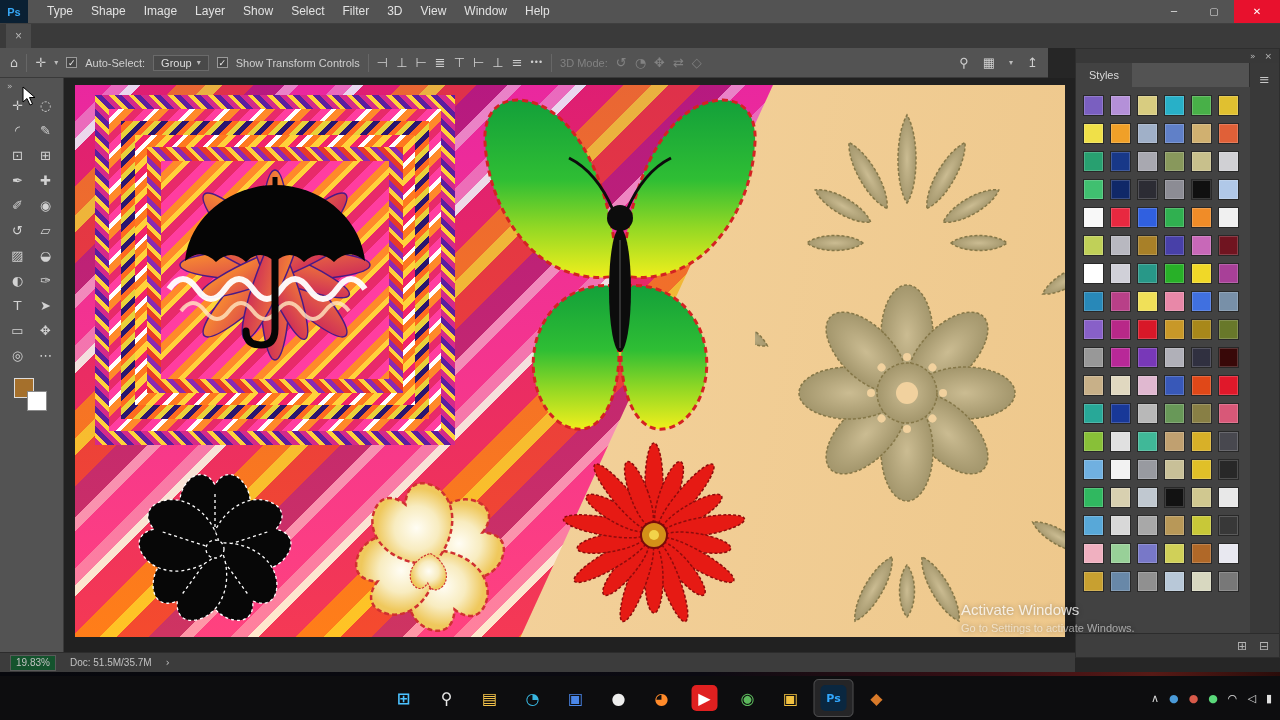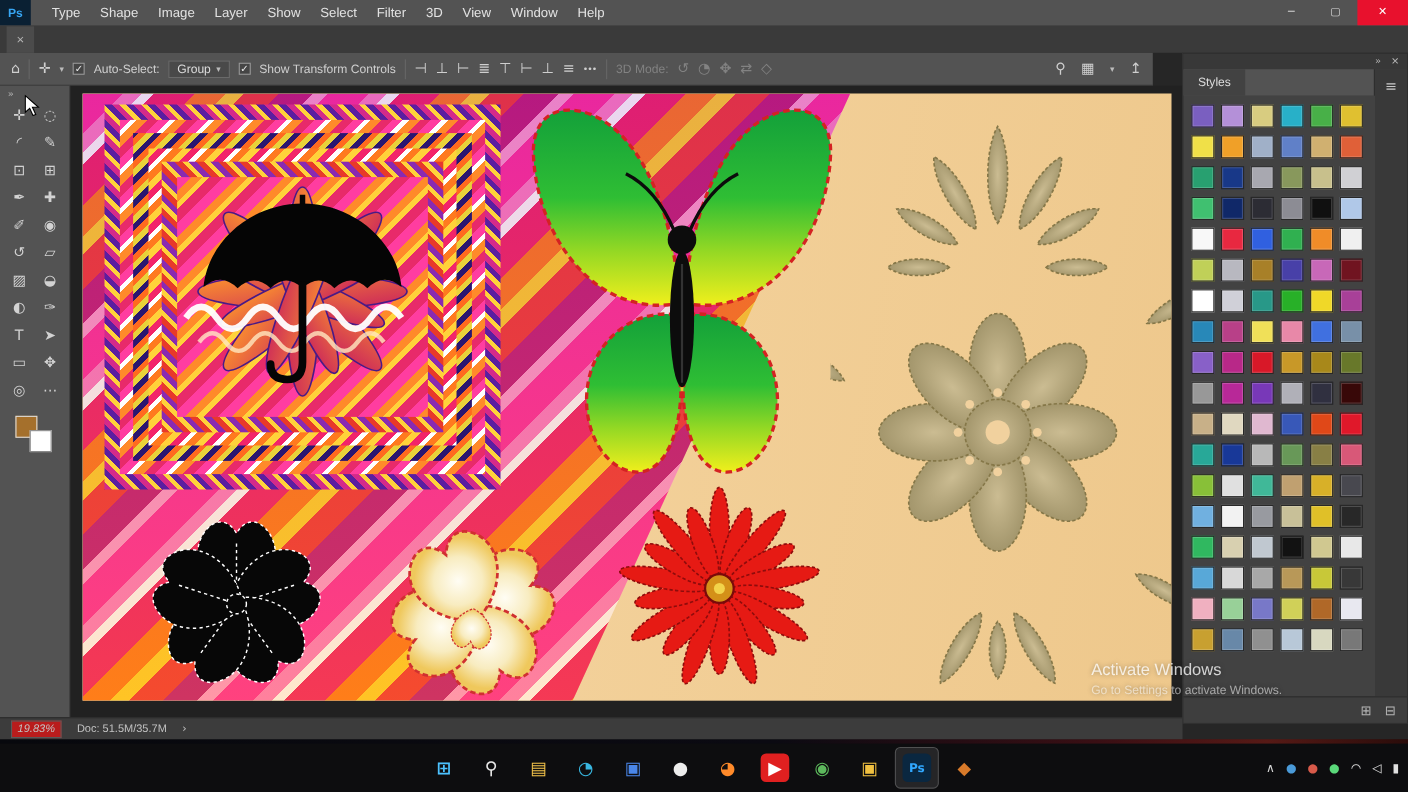--- a/index.html
+++ b/index.html
@@ -77,21 +77,21 @@
   #art-butterfly { left:390px; top:5px; width:310px; height:360px; }
   #art-ornament { left:680px; top:8px; width:310px; height:538px; }
   #art-blackflower { left:45px; top:372px; width:190px; height:175px; }
   #art-clover { left:258px; top:388px; width:195px; height:162px; }
   #art-daisy { left:482px; top:352px; width:195px; height:197px; }
 
   
   .statusbar { position:absolute; left:0; top:652px; width:1075px; height:20px; background:#3c3c3c;
     color:#c2c2c2; font-size:10px; display:flex; align-items:center; gap:14px; padding:0 10px;
     border-top:1px solid #2c2c2c; }
-  .zoom-box { border:1px solid #5a5a5a; padding:0 5px; background:#b91c1c; line-height:14px;font-style:italic; }
+  .zoom-box { border:1px solid #5a5a5a; padding:0 5px; background:#14532d; line-height:14px; }
 
   
   .styles-panel { position:absolute; left:1075px; top:48px; width:205px; height:610px; background:#424242;
     border:1px solid #2e2e2e; }
   .panel-mini { height:14px; background:#383838; display:flex; justify-content:flex-end; gap:9px;
     padding:0 7px; color:#b8b8b8; font-size:9px; line-height:14px; }
   .panel-tabs { height:24px; background:#535353; display:flex; width:174px; }
   .panel-tab { background:#424242; color:#dcdcdc; font-size:11px; padding:0 13px; line-height:24px; }
   .panel-dock { position:absolute; right:0; top:14px; bottom:24px; width:30px; background:#393939;
     border-left:1px solid #2e2e2e; }
@@ -107,21 +107,21 @@
   .taskbar { position:absolute; left:0; top:676px; width:1280px; height:44px; background:#0d0d0f; }
   .tb-center { position:absolute; left:50%; top:4px; transform:translateX(-50%); display:flex; gap:5px; }
   .tb-icon { width:38px; height:36px; display:flex; align-items:center; justify-content:center; border-radius:4px; }
   .tb-icon.active { background:rgba(255,255,255,.10); outline:1px solid rgba(255,255,255,.28); }
   .tb-glyph { width:26px; height:26px; display:flex; align-items:center; justify-content:center;
     border-radius:5px; font-size:16px; font-weight:bold; }
   .tb-tray { position:absolute; right:8px; top:0; height:44px; display:flex; gap:10px; align-items:center;
     color:#d8d8d8; font-size:11px; }
 
   
-  .watermark { position:absolute; left:992px; top:601px; z-index:50; pointer-events:none;
+  .watermark { position:absolute; left:961px; top:601px; z-index:50; pointer-events:none;
     color:rgba(255,255,255,.78); text-shadow:0 0 5px rgba(0,0,0,.35); }
   .wm1 { font-size:15px; }
   .wm2 { font-size:11px; color:rgba(255,255,255,.55); margin-top:4px; }
   .cursor { position:absolute; left:22px; top:86px; z-index:60; pointer-events:none; }
 </style>
 </head>
 <body>
 
 <div class="screen">
   <div class="app">

